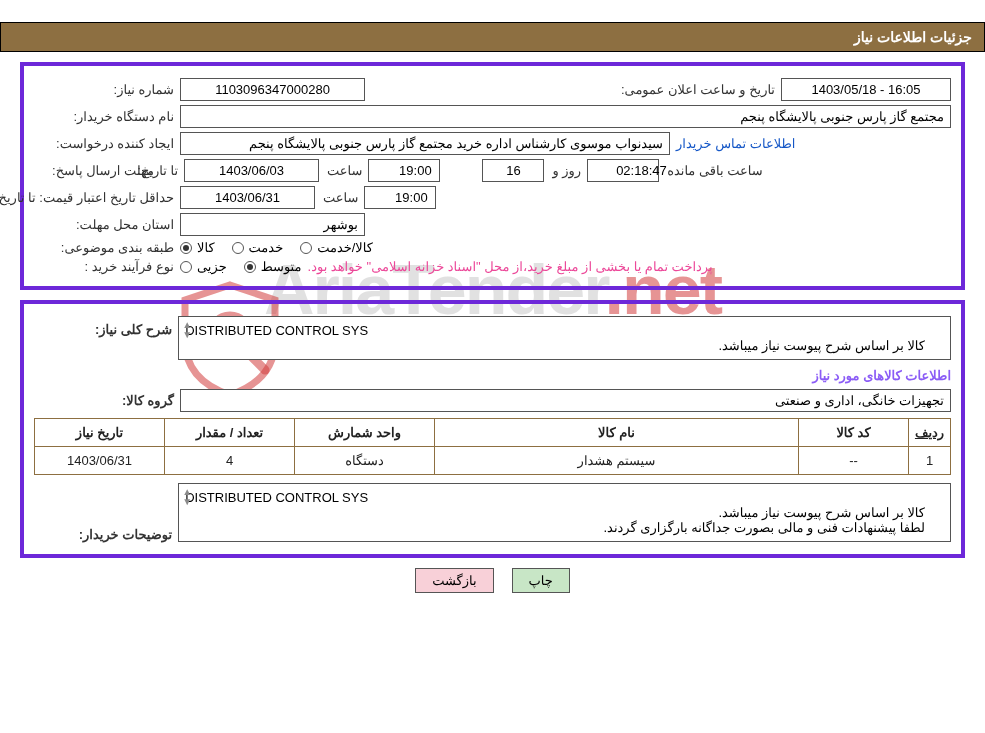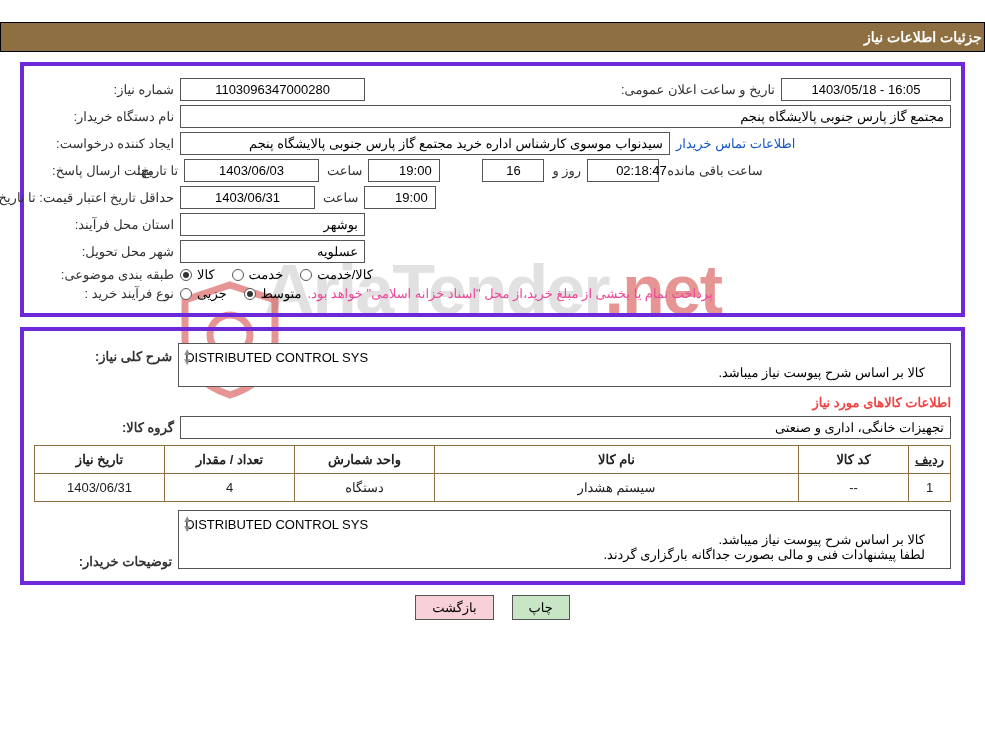--- a/index.html
+++ b/index.html
@@ -10,21 +10,21 @@
       background: #ffffff;
       width: 985px;
       height: 733px;
       position: relative;
       overflow: hidden;
     }
     .page-header {
       background: #8d6f41;
       color: #ffffff;
       border: 1px solid #000;
-      padding: 6px 2px;
+      padding: 6px 12px;
       margin: 22px 0 0 0;
       text-align: right;
       font-weight: bold;
       font-size: 14px;
     }
     .outer-box {
       border: 4px solid #6d28d9;
       margin: 10px 20px 5px 20px;
       padding: 8px 10px;
     }
@@ -60,21 +60,21 @@
     .radio-item { display: flex; flex-direction: row-reverse; align-items: center; gap: 5px; }
     .radio-dot {
       width: 12px; height: 12px; border: 1px solid #555; border-radius: 50%;
       display: inline-block; position: relative; background: #fff;
     }
     .radio-dot.checked::after {
       content: ""; position: absolute; top: 2px; left: 2px; width: 6px; height: 6px;
       background: #333; border-radius: 50%;
     }
     .note { color: #ec4899; }
-    .sub-title { font-weight: bold; color: #ef4444; margin: 8px 0 6px 0; }
+    .sub-title { font-weight: bold; color: #8b5cf6; margin: 8px 0 6px 0; }
     .textarea {
       border: 1px solid #555;
       padding: 6px 25px 6px 6px;
       background: #fff;
       width: 783px;
       min-height: 40px;
       text-align: right;
       position: relative;
     }
     .textarea .scroll-arrows {
@@ -193,26 +193,22 @@
     </div>
 
     <div class="row">
       <span class="label" style="width:140px; line-height:14px;">حداقل تاریخ اعتبار قیمت: تا تاریخ:</span>
       <span class="field w130 field-ltr">1403/06/31</span>
       <span class="label">ساعت</span>
       <span class="field w80 field-ltr">19:00</span>
     </div>
 
     <div class="row">
-      <span class="label" style="width:140px;">استان محل فرآیند:</span>
+      <span class="label" style="width:140px;">استان محل مهلت:</span>
       <span class="field w220">بوشهر</span>
-    </div>
-    <div class="row">
-      <span class="label" style="width:140px;">شهر محل تحویل:</span>
-      <span class="field w220">عسلویه</span>
     </div>
 
     <div class="row">
       <span class="label" style="width:140px;">طبقه بندی موضوعی:</span>
       <div class="radio-row">
         <div class="radio-item">
             <span class="radio-dot checked"></span>
             <span>کالا</span>
           </div>
         <div class="radio-item">

